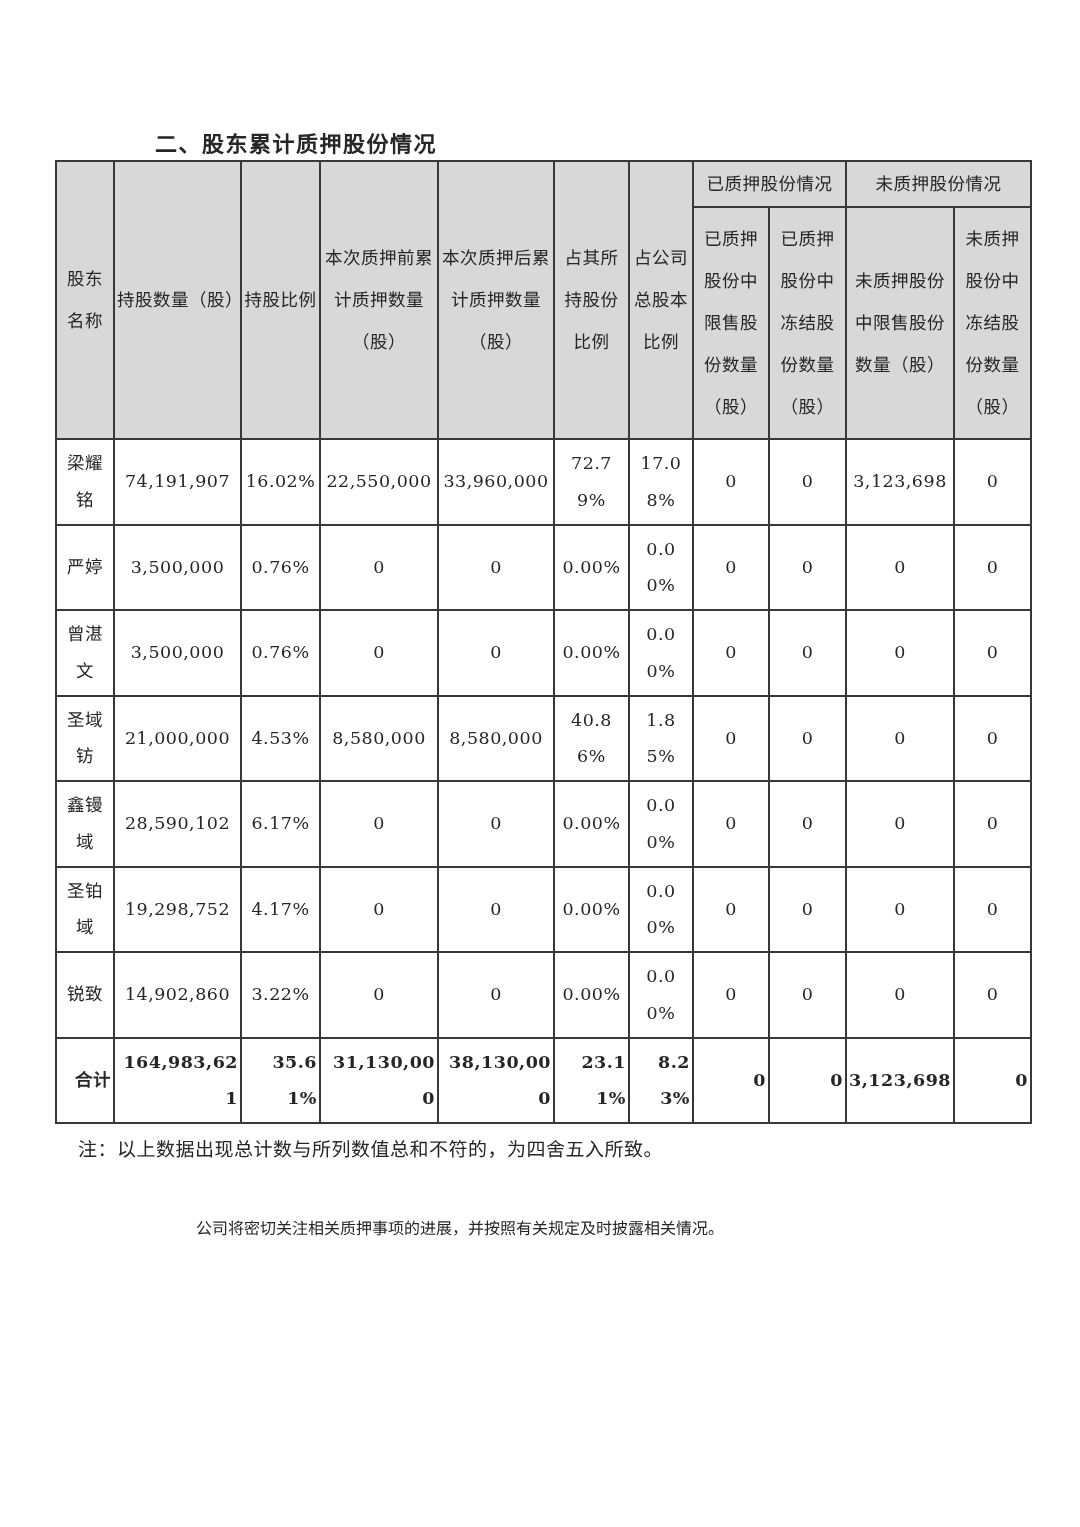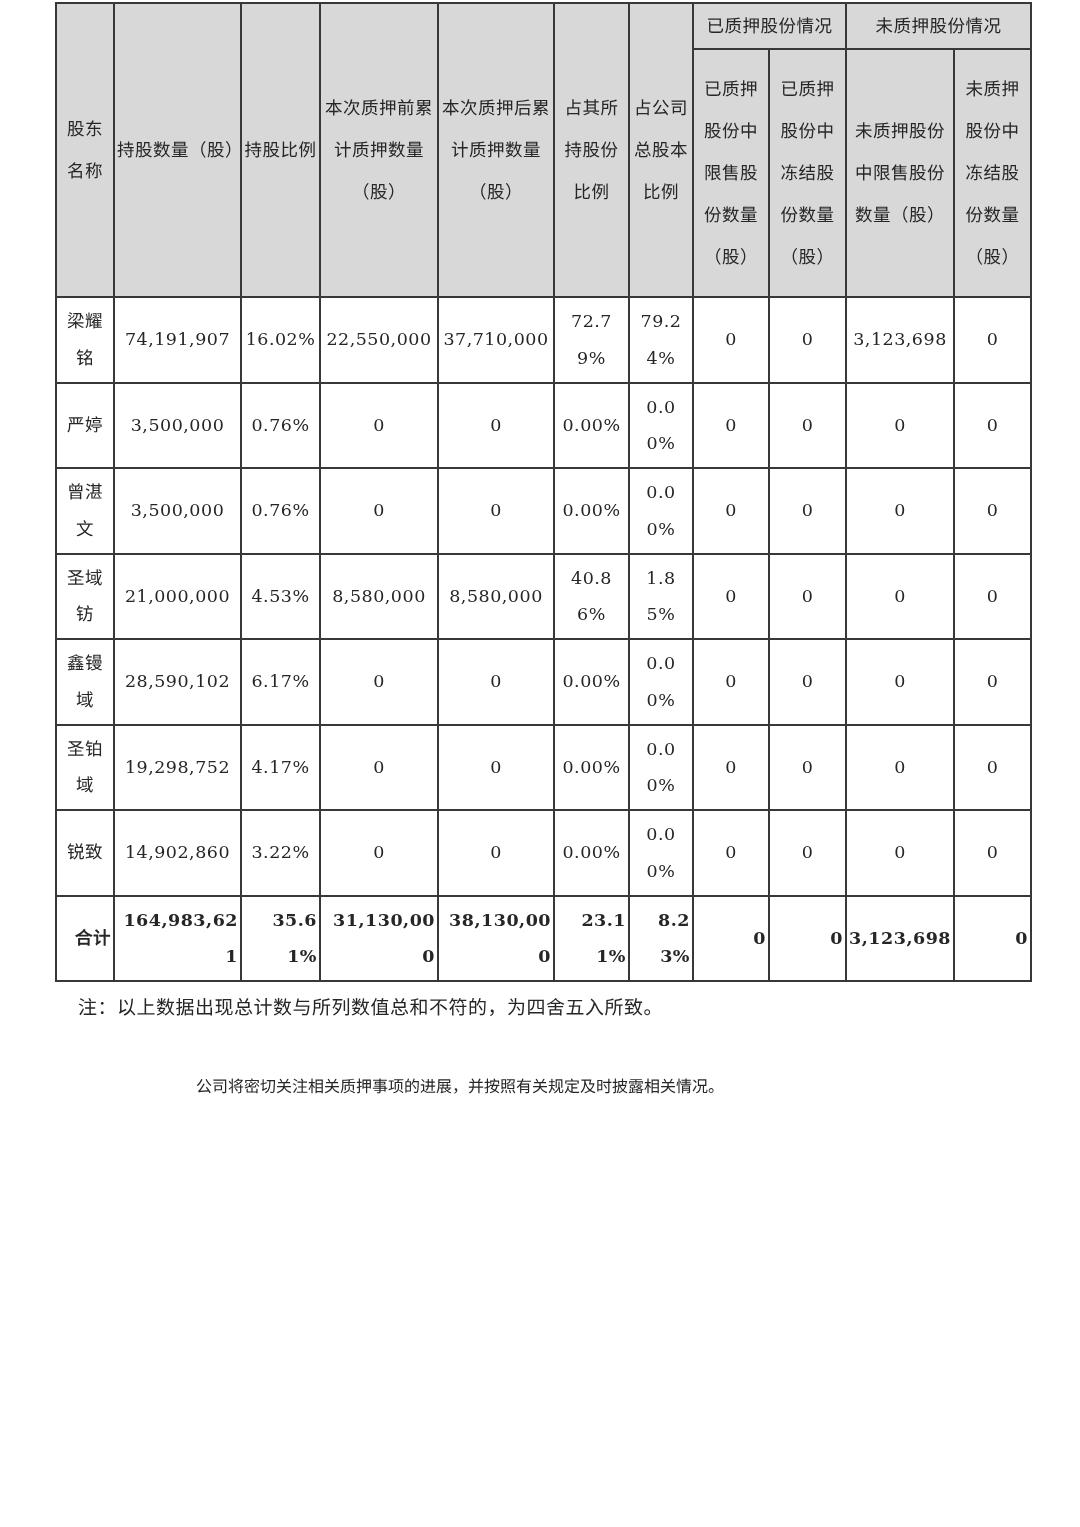--- a/index.html
+++ b/index.html
@@ -45,21 +45,21 @@
     font-weight:400;
     font-size:17.5px;
     padding:4px 2px;
     letter-spacing:0.5px;
     overflow:hidden;
     word-break:break-all;
   }
   .pledge-table thead th {
     background:#d8d8d8;
     line-height:2.4;
-    padding:18px 2px;
+    padding:10px 2px;
   }
   .pledge-table thead th.group-th {
     height:36px;
     line-height:1.3;
     padding:4px 4px;
     text-align:center;
   }
   .pledge-table tbody th, .pledge-table tbody td {
     background:#ffffff;
     line-height:2.1;
@@ -82,20 +82,21 @@
     line-height:43px;
     text-indent:43px;
     color:#262626;
   }
 </style>
 </head>
 <body>
 
 <div class="page">
 
+  <h2 class="section-heading">二、股东累计质押股份情况</h2>
 
 
   <table class="pledge-table">
     <colgroup>
       <col style="width:58px">
       <col style="width:127px">
       <col style="width:79px">
       <col style="width:118px">
       <col style="width:116px">
       <col style="width:75px">
@@ -123,23 +124,23 @@
         <th>未质押股份中限售股份数量（股）</th>
         <th>未质押股份中冻结股份数量（股）</th>
       </tr>
     </thead>
     <tbody>
         <tr>
           <th>梁耀铭</th>
           <td>74,191,907</td>
           <td>16.02%</td>
           <td>22,550,000</td>
-          <td>37,710,000</td>
+          <td>33,960,000</td>
           <td>72.79%</td>
-          <td>79.24%</td>
+          <td>17.08%</td>
           <td>0</td>
           <td>0</td>
           <td>3,123,698</td>
           <td>0</td>
         </tr>
         <tr>
           <th>严婷</th>
           <td>3,500,000</td>
           <td>0.76%</td>
           <td>0</td>

